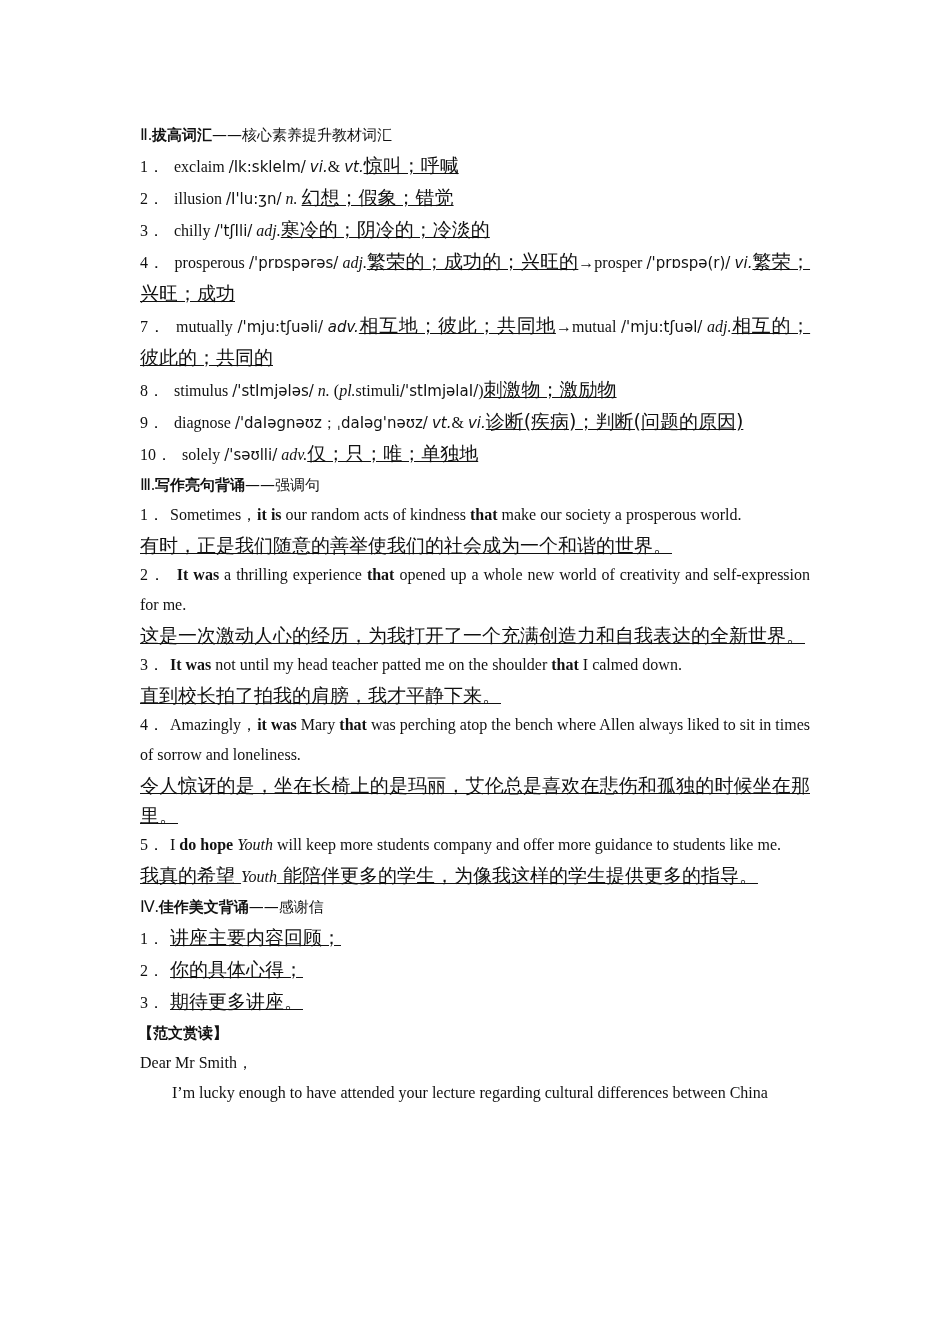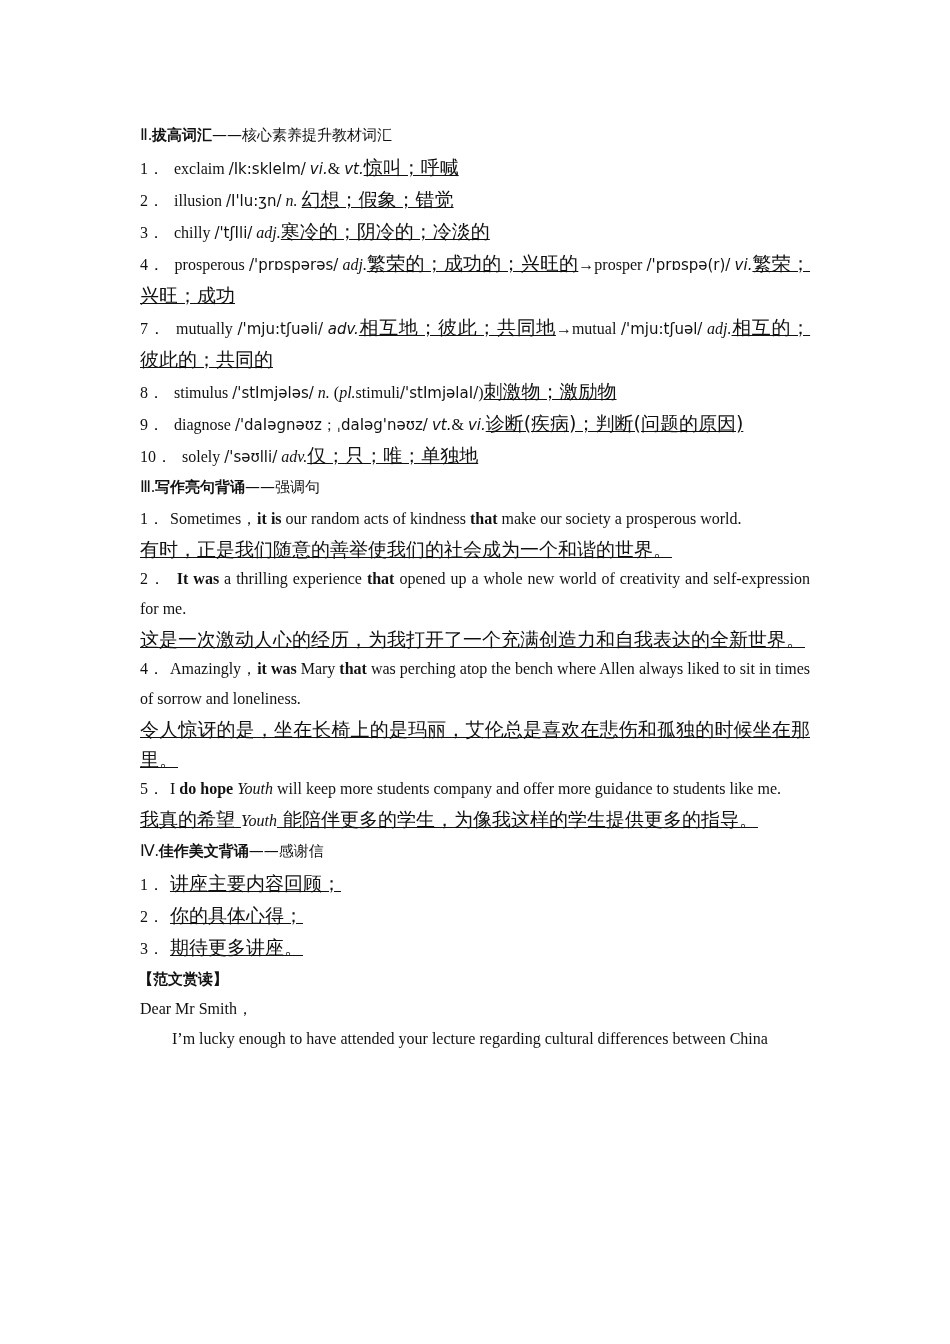--- a/index.html
+++ b/index.html
@@ -23,21 +23,21 @@
     width: 670px;
   }
   .line {
     line-height: 30px;
     min-height: 30px;
     white-space: normal;
     text-align: justify;
   }
   .heading { font-family: "Liberation Serif", serif; }
   .heading .h-strong {
-    font-family: Liberation Mono, monospace;
+    font-family: Liberation Sans, sans-serif;
     font-size: 15px;
     font-weight: bold;
   }
   .heading .h-rest {
     font-family: "DejaVu Sans", sans-serif;
     font-size: 15px;
   }
   .ipa {
     font-family: "DejaVu Sans", sans-serif;
     font-size: 15px;
@@ -139,20 +139,24 @@
   <div class="line">
     <span class="num">1．</span><span>Sometimes，</span><b>it is</b><span> our random acts of kindness </span><b>that</b><span> make our society a prosperous world.</span>
   </div>
   <div class="line cn">有时，正是我们随意的善举使我们的社会成为一个和谐的世界。</div>
 
   <div class="line">
     <span class="num">2．</span> <b>It was</b><span> a thrilling experience </span><b>that</b><span> opened up a whole new world of creativity and self-expression for me.</span>
   </div>
   <div class="line cn">这是一次激动人心的经历，为我打开了一个充满创造力和自我表达的全新世界。</div>
 
+  <div class="line">
+    <span class="num">3．</span><b>It was</b><span> not until my head teacher patted me on the shoulder </span><b>that</b><span> I calmed down.</span>
+  </div>
+  <div class="line cn">直到校长拍了拍我的肩膀，我才平静下来。</div>
 
   <div class="line">
     <span class="num">4．</span><span>Amazingly，</span><b>it was</b><span> Mary </span><b>that</b><span> was perching atop the bench where Allen always liked to sit in times of sorrow and loneliness.</span>
   </div>
   <div class="line cn">令人惊讶的是，坐在长椅上的是玛丽，艾伦总是喜欢在悲伤和孤独的时候坐在那里。</div>
 
   <div class="line">
     <span class="num">5．</span><span>I </span><b>do hope</b><span> </span><i>Youth</i><span> will keep more students company and offer more guidance to students like me.</span>
   </div>
   <div class="line">

